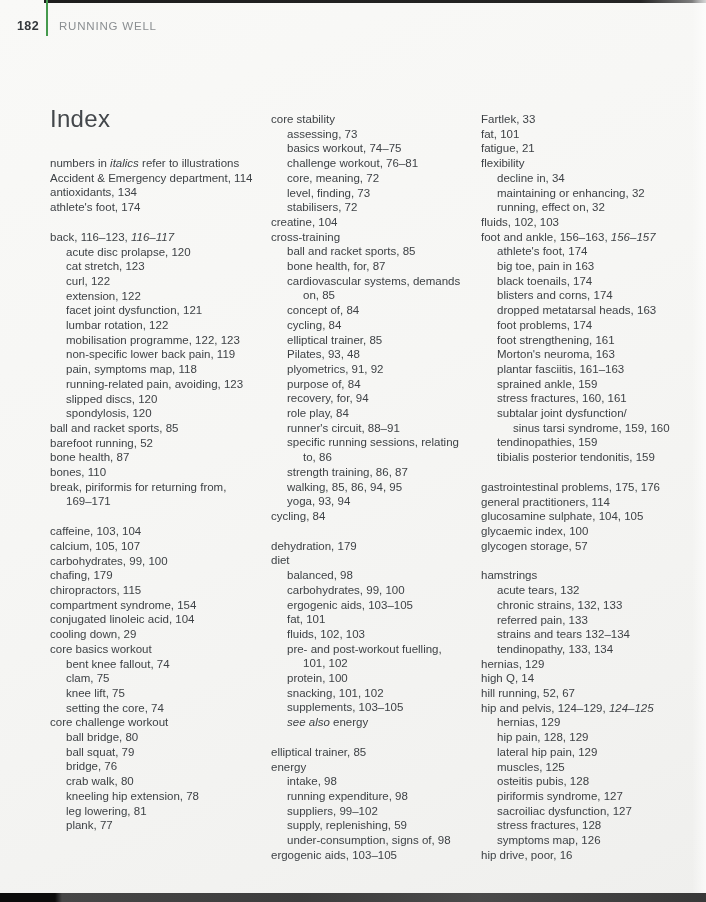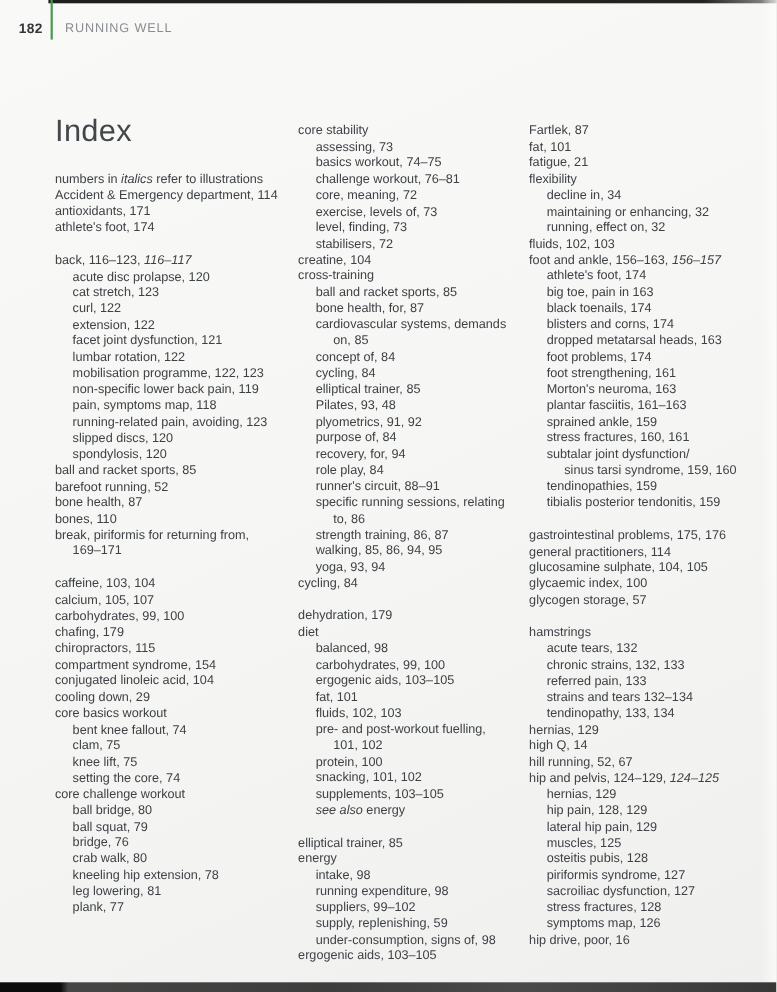--- a/index.html
+++ b/index.html
@@ -23,21 +23,21 @@
   }
   .booktitle {
     position:absolute; left:59px; top:20px;
     font-size:11.5px; color:#8a8e91; letter-spacing:.8px;
   }
   .col { position:absolute; font-size:11.5px; line-height:14.7px; }
   .col1 { left:50px;  top:106px; width:216px; }
   .col2 { left:271px; top:112px; width:208px; }
   .col3 { left:481px; top:112px; width:218px; }
   h1 {
-    margin:0; font-size:28px; font-weight:400; line-height:26px;
+    margin:0; font-size:24px; font-weight:400; line-height:26px;
     color:#43474b; letter-spacing:.3px;
   }
   .note { margin:24px 0 0; }
   .col1 .groups { }
   .group + .group { margin-top:15px; }
   .entry { white-space:nowrap; }
   .entry.lvl1 { padding-left:16px; }
   .entry.lvl2 { padding-left:32px; }
   .it { font-style:italic;text-align:center; }
   .right-edge {
@@ -58,21 +58,21 @@
   <div class="green-rule"></div>
   <span class="pagenum">182</span>
   <span class="booktitle">RUNNING WELL</span>
 
   <section class="col col1">
     <h1>Index</h1>
     <p class="note"><span>numbers in </span><span class="it">italics</span><span> refer to illustrations</span></p>
     <div class="groups">
         <div class="group">
           <div class="entry lvl0"><span>Accident &amp; Emergency department, 114</span></div>
-          <div class="entry lvl0"><span>antioxidants, 171</span></div>
+          <div class="entry lvl0"><span>antioxidants, 134</span></div>
           <div class="entry lvl0"><span>athlete's foot, 174</span></div>
         </div>
         <div class="group">
           <div class="entry lvl0"><span>back, 116–123, </span><span class="it">116–117</span></div>
           <div class="entry lvl1"><span>acute disc prolapse, 120</span></div>
           <div class="entry lvl1"><span>cat stretch, 123</span></div>
           <div class="entry lvl1"><span>curl, 122</span></div>
           <div class="entry lvl1"><span>extension, 122</span></div>
           <div class="entry lvl1"><span>facet joint dysfunction, 121</span></div>
           <div class="entry lvl1"><span>lumbar rotation, 122</span></div>
@@ -116,21 +116,20 @@
   </section>
 
   <section class="col col2">
     <div class="groups">
         <div class="group">
           <div class="entry lvl0"><span>core stability</span></div>
           <div class="entry lvl1"><span>assessing, 73</span></div>
           <div class="entry lvl1"><span>basics workout, 74–75</span></div>
           <div class="entry lvl1"><span>challenge workout, 76–81</span></div>
           <div class="entry lvl1"><span>core, meaning, 72</span></div>
-          <div class="entry lvl1"><span>exercise, levels of, 73</span></div>
           <div class="entry lvl1"><span>level, finding, 73</span></div>
           <div class="entry lvl1"><span>stabilisers, 72</span></div>
           <div class="entry lvl0"><span>creatine, 104</span></div>
           <div class="entry lvl0"><span>cross-training</span></div>
           <div class="entry lvl1"><span>ball and racket sports, 85</span></div>
           <div class="entry lvl1"><span>bone health, for, 87</span></div>
           <div class="entry lvl1"><span>cardiovascular systems, demands</span></div>
           <div class="entry lvl2"><span>on, 85</span></div>
           <div class="entry lvl1"><span>concept of, 84</span></div>
           <div class="entry lvl1"><span>cycling, 84</span></div>
@@ -172,21 +171,21 @@
           <div class="entry lvl1"><span>supply, replenishing, 59</span></div>
           <div class="entry lvl1"><span>under-consumption, signs of, 98</span></div>
           <div class="entry lvl0"><span>ergogenic aids, 103–105</span></div>
         </div>
       </div>
   </section>
 
   <section class="col col3">
     <div class="groups">
         <div class="group">
-          <div class="entry lvl0"><span>Fartlek, 87</span></div>
+          <div class="entry lvl0"><span>Fartlek, 33</span></div>
           <div class="entry lvl0"><span>fat, 101</span></div>
           <div class="entry lvl0"><span>fatigue, 21</span></div>
           <div class="entry lvl0"><span>flexibility</span></div>
           <div class="entry lvl1"><span>decline in, 34</span></div>
           <div class="entry lvl1"><span>maintaining or enhancing, 32</span></div>
           <div class="entry lvl1"><span>running, effect on, 32</span></div>
           <div class="entry lvl0"><span>fluids, 102, 103</span></div>
           <div class="entry lvl0"><span>foot and ankle, 156–163, </span><span class="it">156–157</span></div>
           <div class="entry lvl1"><span>athlete's foot, 174</span></div>
           <div class="entry lvl1"><span>big toe, pain in 163</span></div>

